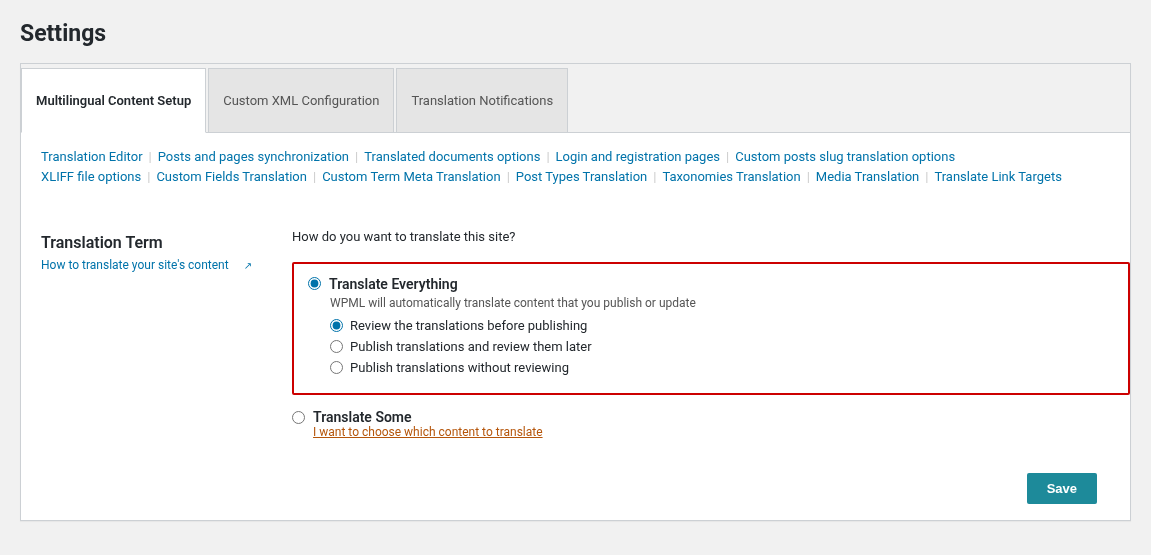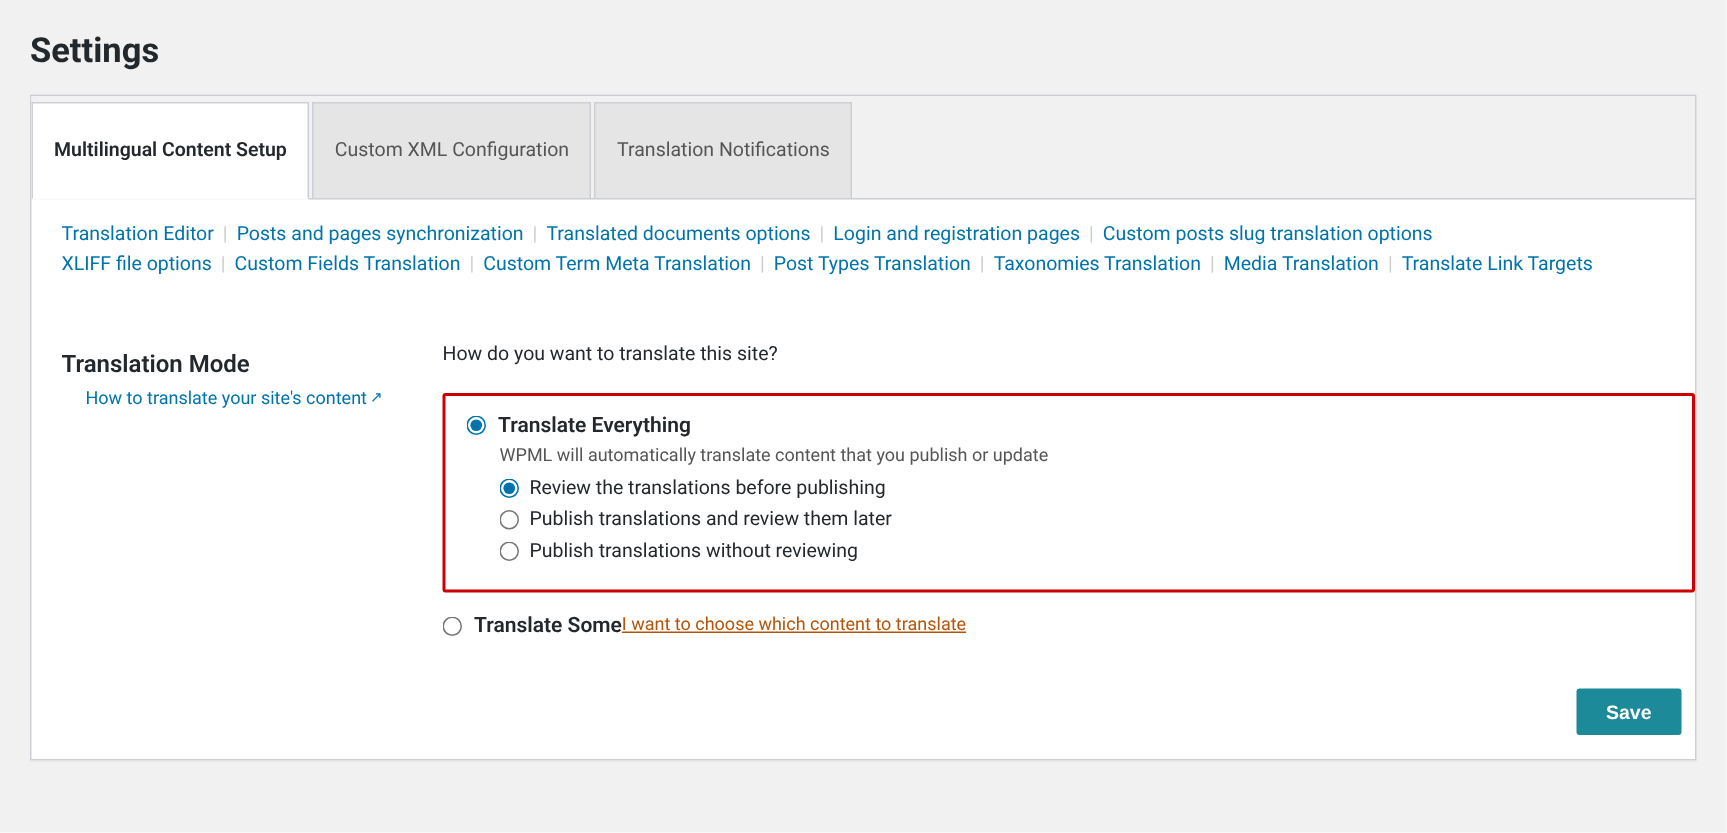--- a/index.html
+++ b/index.html
@@ -83,22 +83,21 @@
       font-weight: 600;
       color: #23282d;
       margin-bottom: 6px;
     }
     .section-label-col a {
       color: #0073aa;
       text-decoration: none;
       font-size: 12px;
       display: flex;
       align-items: center;
-      gap: 2px;
-      margin-left: 16px;
+      gap: 15px;
     }
     .section-main-col {
       flex: 1;
     }
     .question-label {
       font-size: 13px;
       font-weight: 400;
       color: #23282d;
       margin-bottom: 18px;
     }
@@ -160,35 +159,36 @@
       align-items: flex-start;
       margin-bottom: 4px;
     }
     .translate-some-option input[type="radio"] {
       margin-top: 2px;
       margin-right: 8px;
       accent-color: #0073aa;
     }
     .translate-some-text {
       display: flex;
+      flex-direction: column;
     }
     .translate-some-text .label {
       font-size: 14px;
       font-weight: 600;
       color: #23282d;
     }
     .translate-some-text .sublabel {
       font-size: 12px;
       color: #b5550a;
       text-decoration: underline;
     }
     .save-row {
       display: flex;
       justify-content: flex-end;
-      padding: 10px 9px 16px 20px;
+      padding: 10px 33px 16px 20px;
     }
     .save-btn {
       background: #1d8a9a;
       color: #fff;
       border: none;
       padding: 8px 20px;
       font-size: 13px;
       font-weight: 600;
       cursor: pointer;
       border-radius: 2px;
@@ -246,21 +246,21 @@
         <a class="sub-nav-link">Media Translation</a>
         <span class="sub-nav-separator">|</span>
         <a class="sub-nav-link">Translate Link Targets</a>
       </div>
 
     </div>
 
     <div class="section-area">
 
       <div class="section-label-col">
-        <h3>Translation Mode</h3>
+        <h3>Translation Term</h3>
         <a>
           <span>How to translate your site's content</span>
           <span class="external-icon">↗</span>
         </a>
       </div>
 
       <div class="section-main-col">
 
         <div class="question-label">How do you want to translate this site?</div>
 

